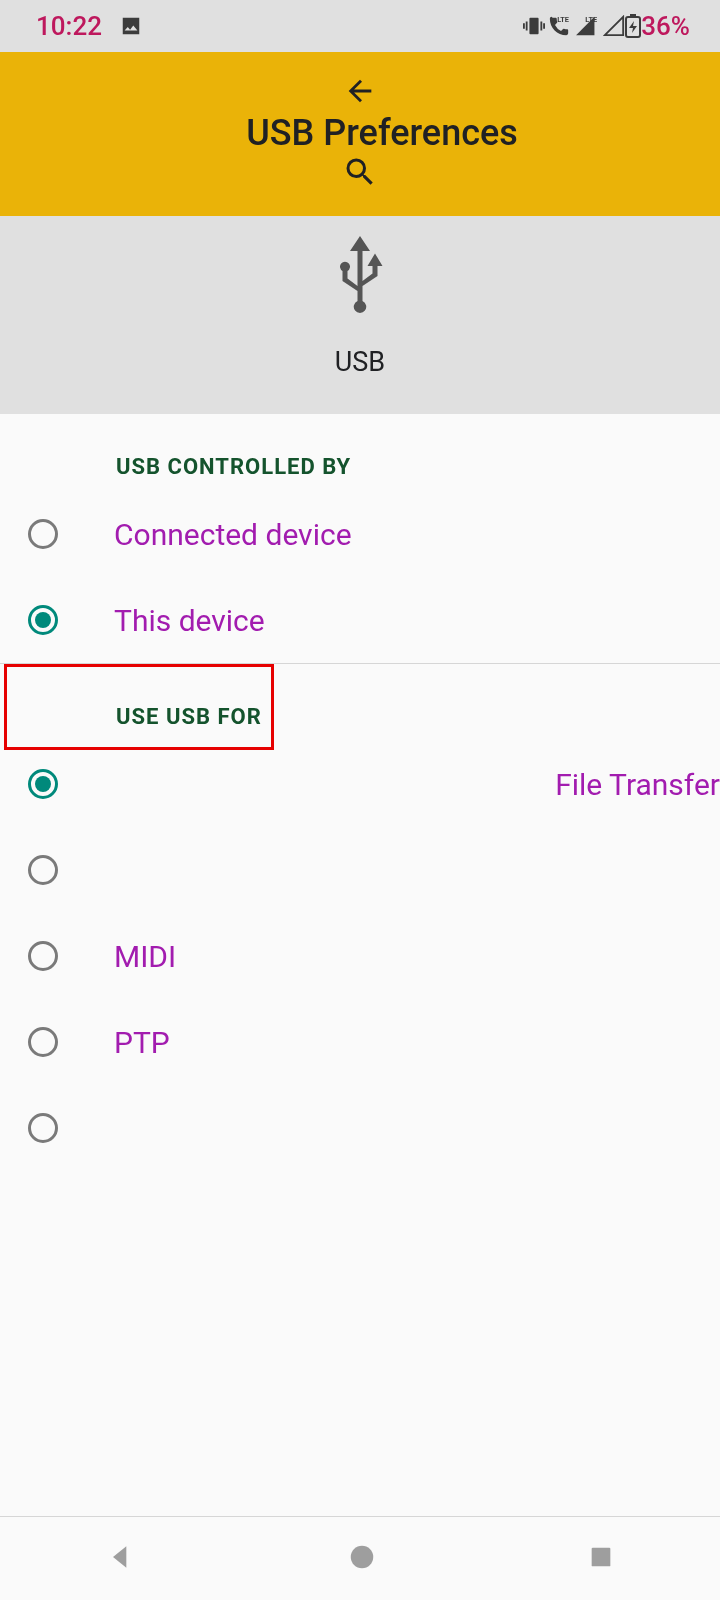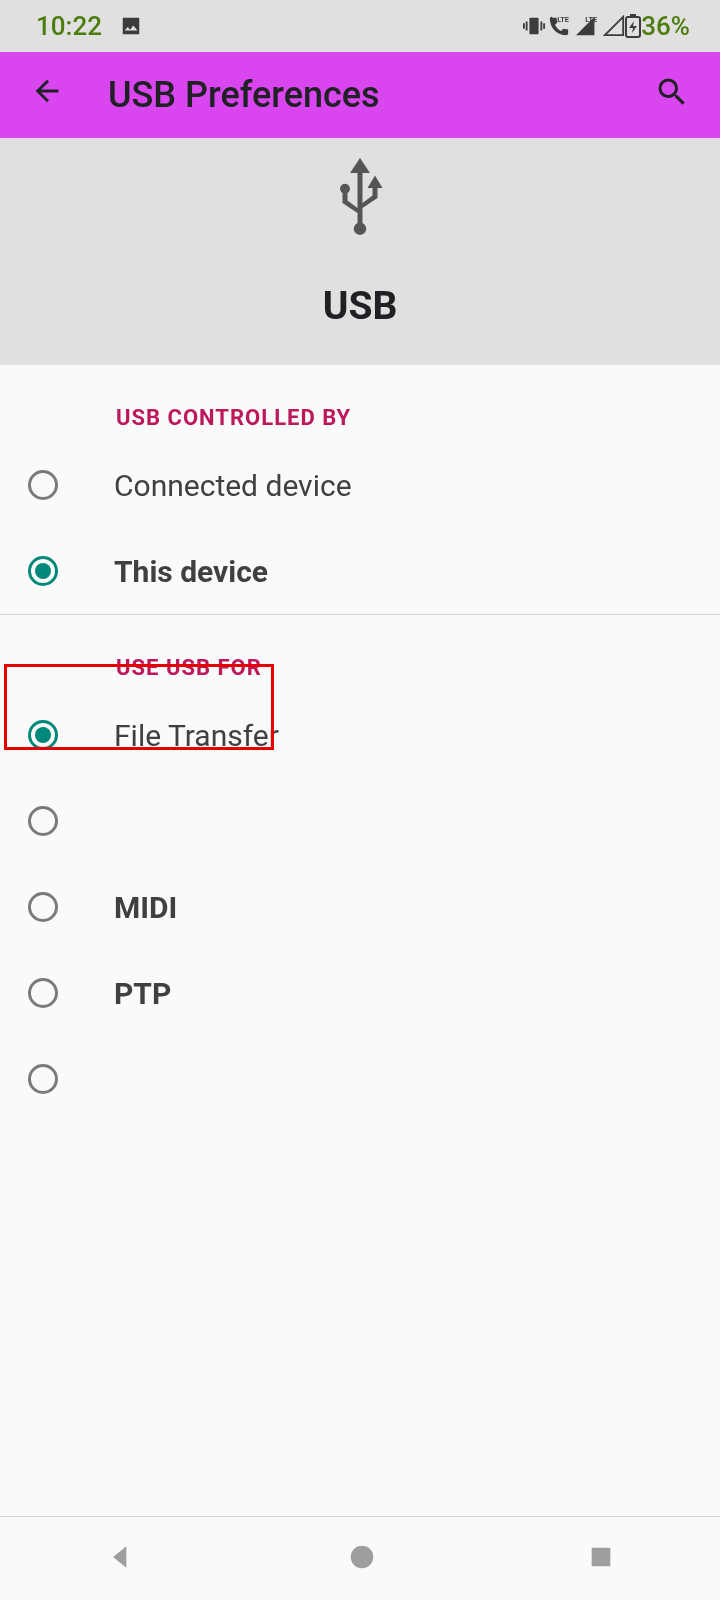--- a/index.html
+++ b/index.html
@@ -13,86 +13,88 @@
     overflow: hidden;
   }
   .statusbar {
     height: 52px;
     background: #e0e0e0;
     display: flex;
     align-items: center;
     justify-content: space-between;
     padding: 0 30px 0 36px;
     font-size: 26px;
-    color: #4d7c0f;
+    color: #be185d;
     font-weight: 500;
   }
   .statusbar .left { display:flex; align-items:center; gap:18px; }
   .statusbar .right { display:flex; align-items:center; }
   .statusbar svg { display:block; }
   .header {
-    background: #d946ef;
-    display: flex;
+    background: #eab308;
+    display: flex;
+    align-items: center;
     padding: 22px 30px 22px 30px;
+    flex-direction: column;
   }
   .header .back { flex: 0 0 auto; }
   .header .title {
     flex: 1 1 auto;
     font-size: 36px;
     font-weight: 500;
     padding-left: 44px;
   }
   .header .search { flex: 0 0 auto; }
   .hero {
     background: #e0e0e0;
     display: flex;
     flex-direction: column;
     align-items: center;
     padding: 18px 0 36px 0;
   }
   .hero .hero-title {
-    font-size: 39px;
-    font-weight: 700;
-    margin-top: 39px;
+    font-size: 27px;
+    font-weight: 400;
+    margin-top: 24px;
   }
   .section-title {
-    color: #be185d;
+    color: #14532d;
     font-size: 22px;
     font-weight: 700;
     letter-spacing: 1px;
     padding: 40px 30px 12px 116px;
   }
   .option {
     display: flex;
     align-items: center;
     height: 86px;
     padding-left: 28px;
   }
-  .option + .option { margin-top: 0; font-weight: bold; }
+  .option + .option { margin-top: 0; }
   .radio {
     width: 30px;
     height: 30px;
     border: 3px solid #7a7a7a;
     border-radius: 50%;
     position: relative;
     flex: 0 0 auto;
   }
   .radio.checked { border-color: #00897b; }
   .radio.checked::after {
     content: "";
     position: absolute;
     left: 50%; top: 50%;
     width: 16px; height: 16px;
     background: #00897b;
     border-radius: 50%;
     transform: translate(-50%, -50%);
   }
   .option-label {
     font-size: 30px;
-    color: #404040;
+    color: #a21caf;
     padding-left: 56px;
   }
   .divider {
     height: 1px;
     background: #d6d6d6;
     margin-top: 0;
   }
   .highlight-box {
     position: absolute;
     border: 3px solid #e60000;
@@ -186,21 +188,21 @@
 </div>
 <div class="option">
   <span class="radio checked"></span>
   <span class="option-label">This device</span>
 </div>
 
 <div class="divider"></div>
 
 <div class="section-title">USE USB FOR</div>
 
-<div class="option" style="position:relative;">
+<div class="option" style="position:relative;justify-content:space-between;">
   <span class="radio checked"></span>
   <span class="option-label">File Transfer</span>
 </div>
 <div class="option">
   <span class="radio"></span>
 </div>
 <div class="option">
   <span class="radio"></span>
   <span class="option-label">MIDI</span>
 </div>

